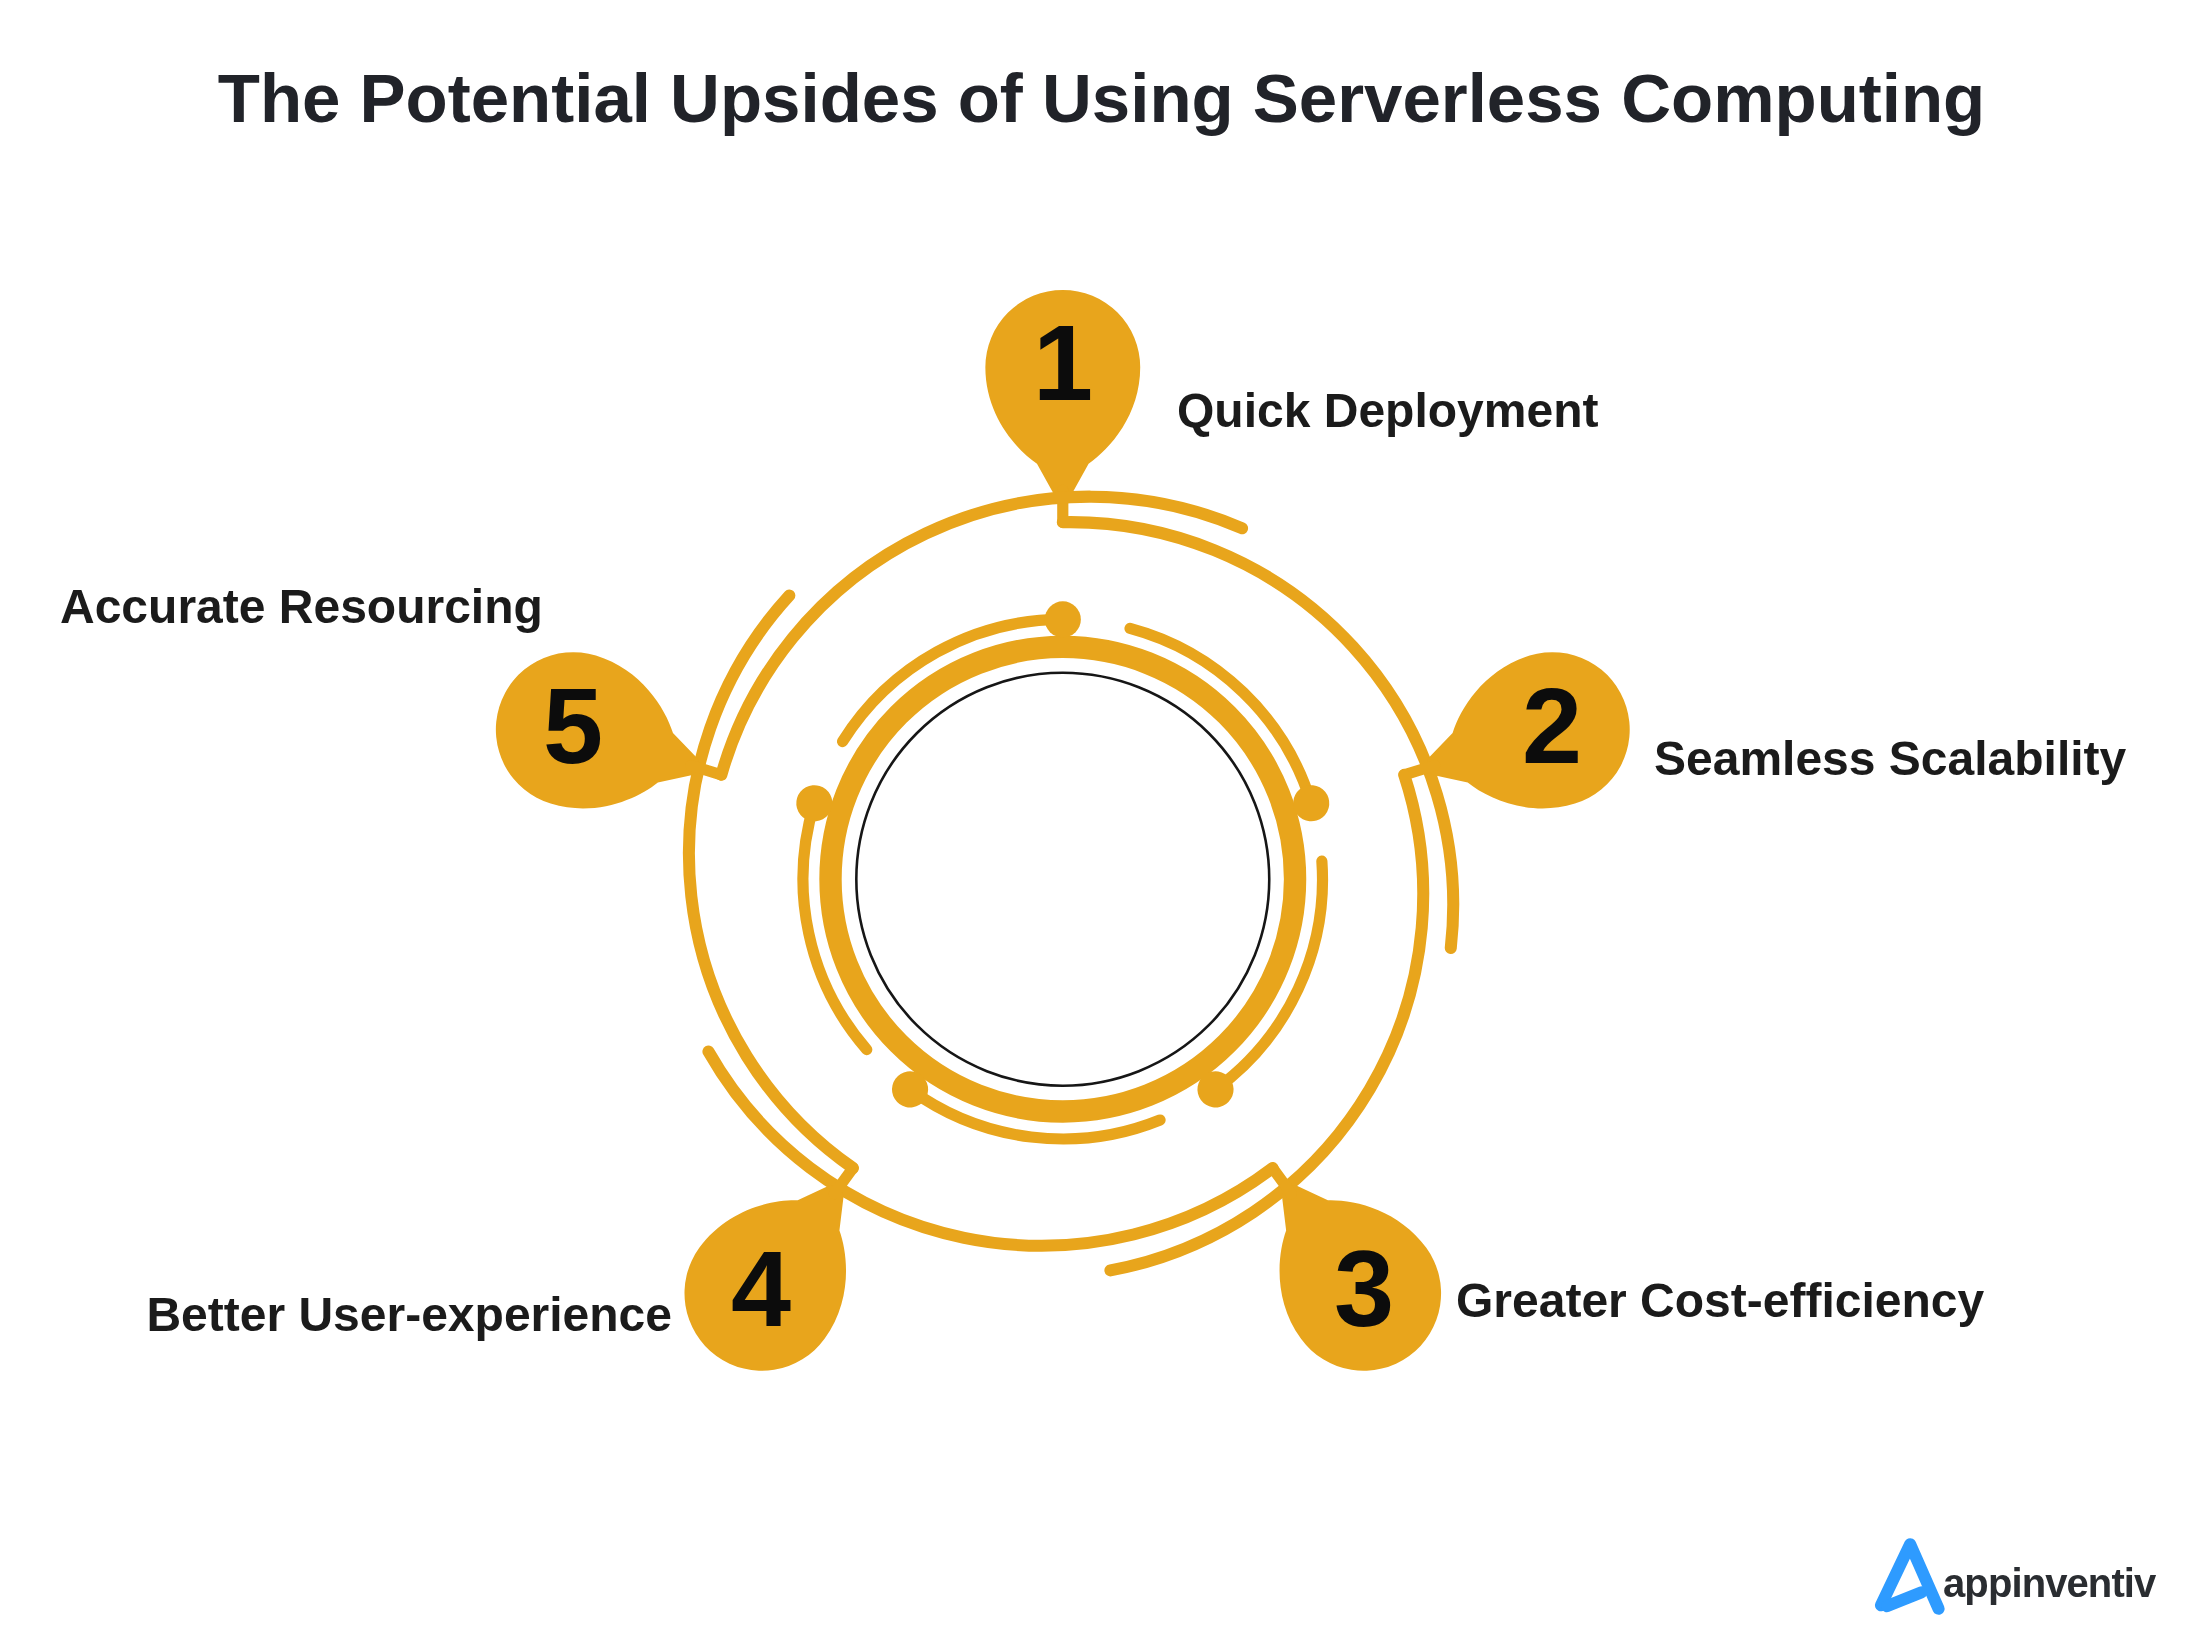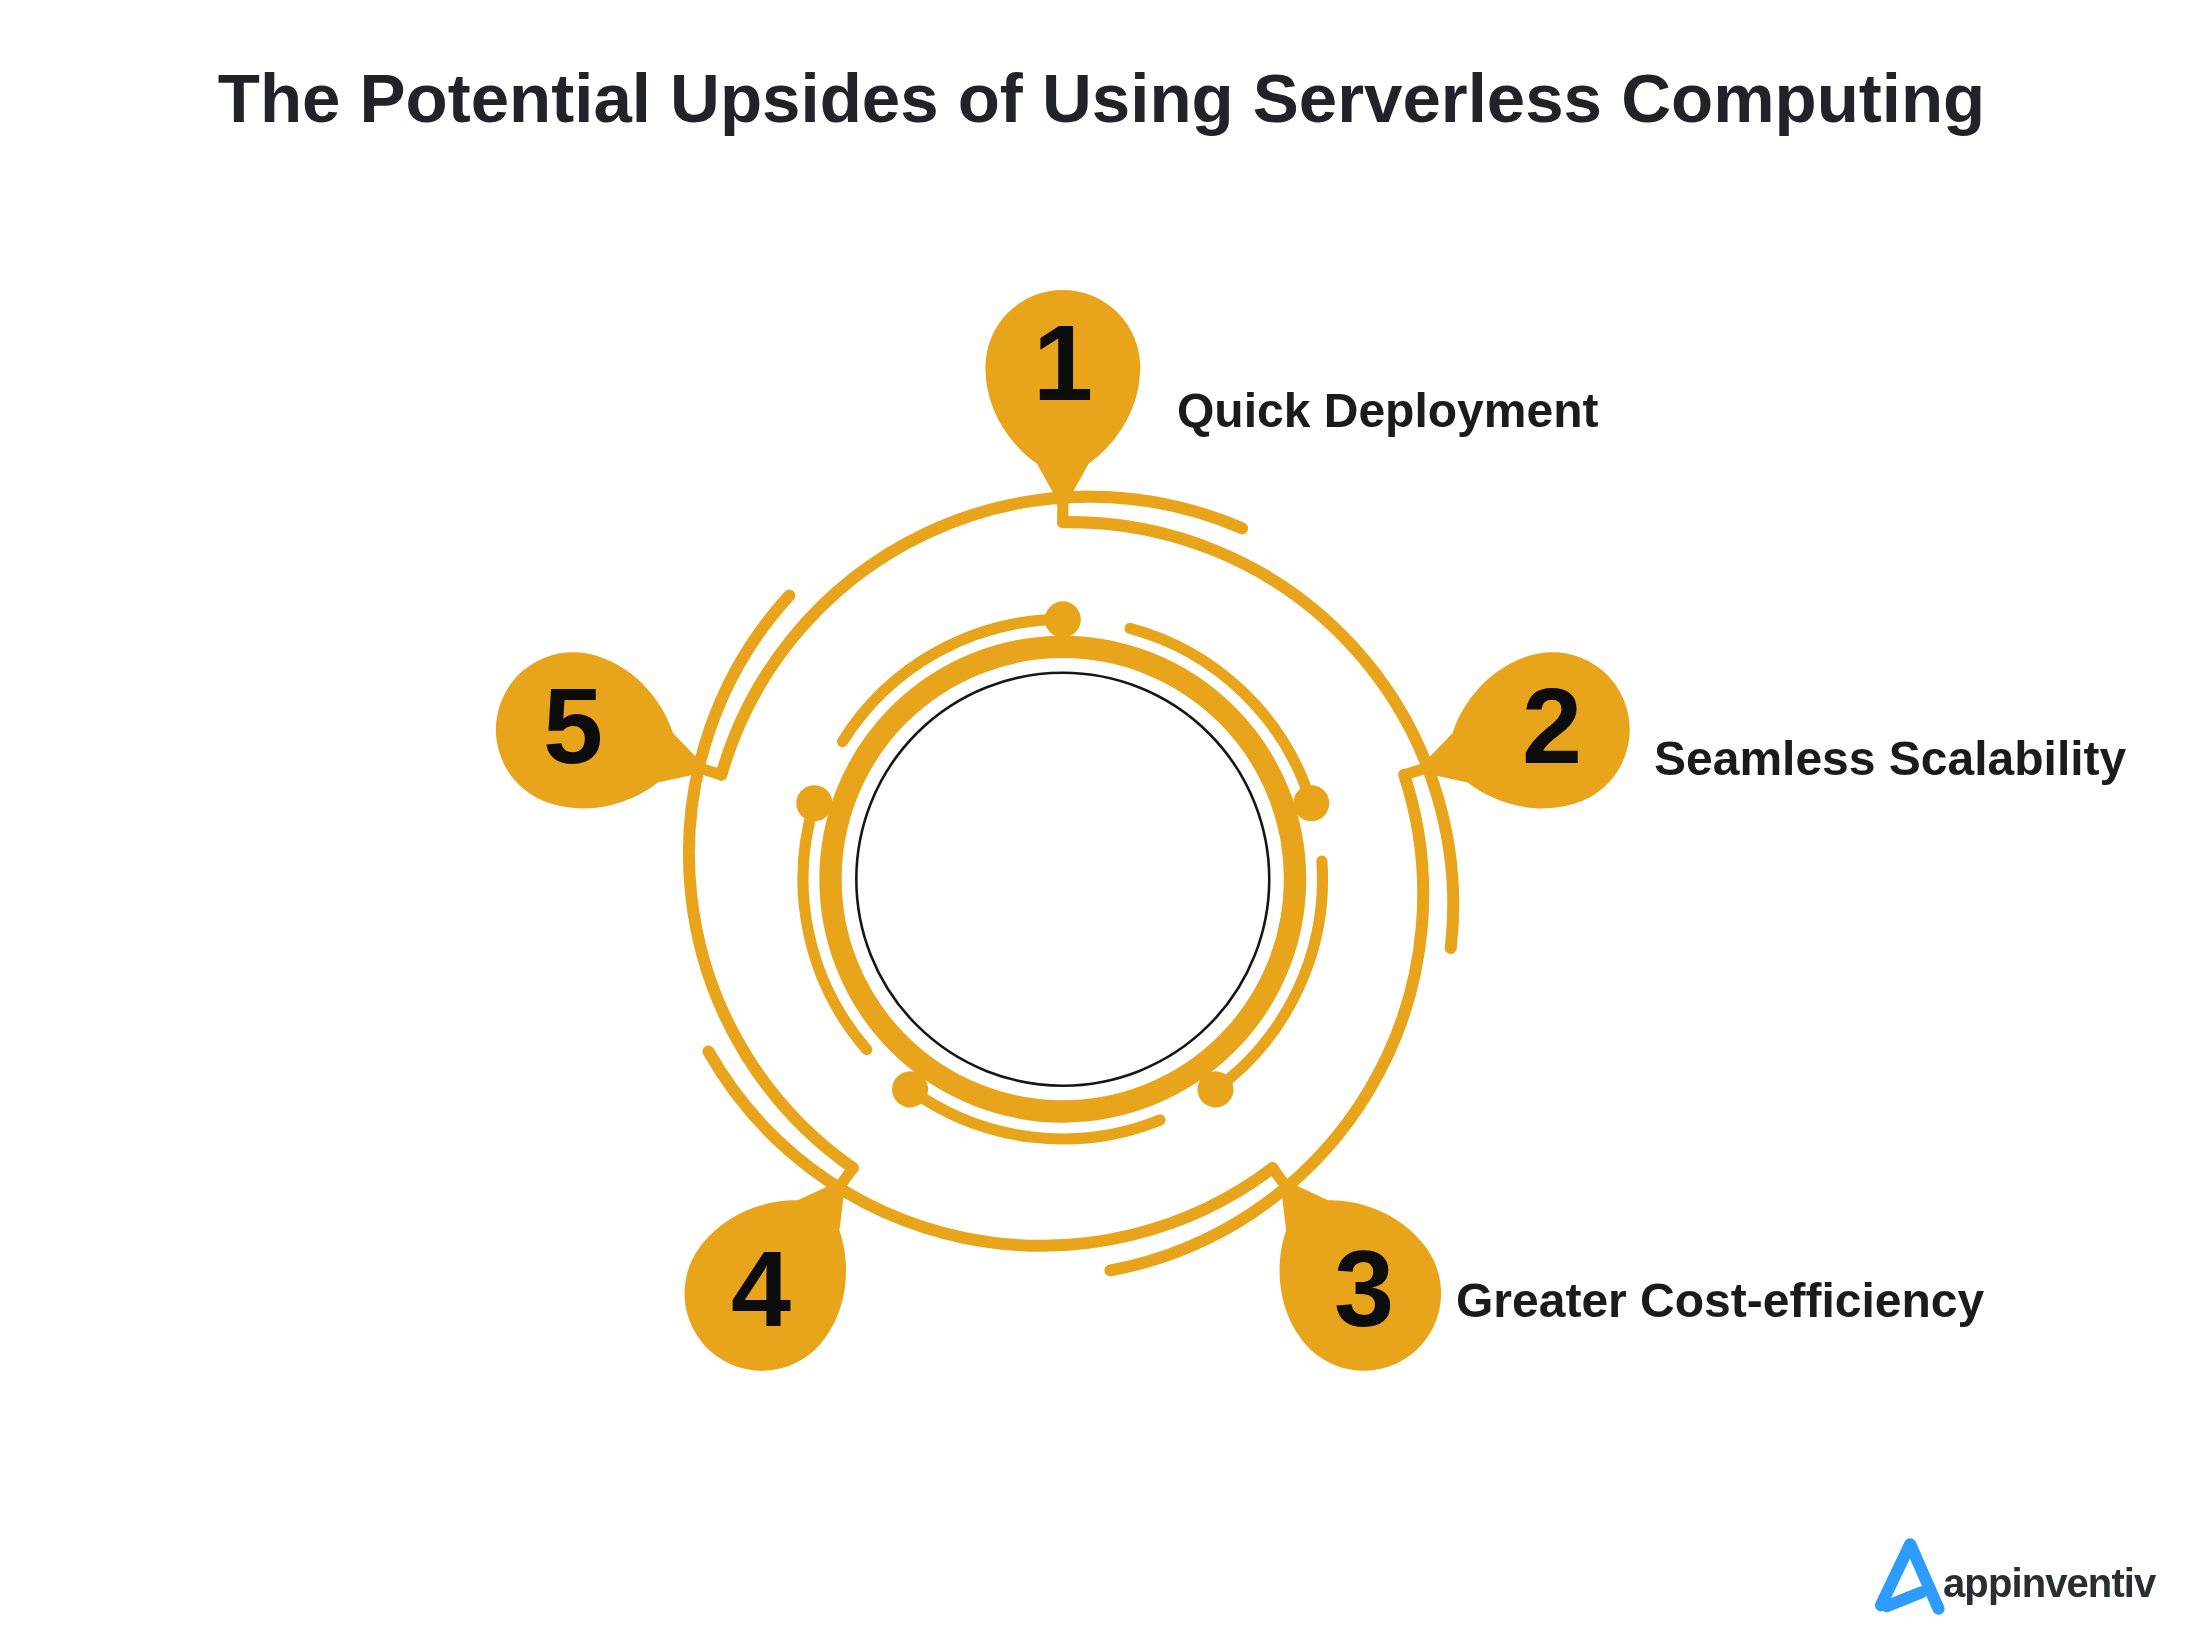--- a/index.html
+++ b/index.html
@@ -122,17 +122,19 @@
 
   <div class="num" id="num-1">1</div>
   <div class="num" id="num-2">2</div>
   <div class="num" id="num-3">3</div>
   <div class="num" id="num-4">4</div>
   <div class="num" id="num-5">5</div>
 
   <div class="lbl" id="lbl-1">Quick Deployment</div>
   <div class="lbl" id="lbl-2">Seamless Scalability</div>
   <div class="lbl" id="lbl-3">Greater Cost-efficiency</div>
+  <div class="lbl" id="lbl-4">Better User-experience</div>
+  <div class="lbl" id="lbl-5">Accurate Resourcing</div>
 
   <div class="logo">appinventiv</div>
 
 </div>
 
 
 </body></html>

